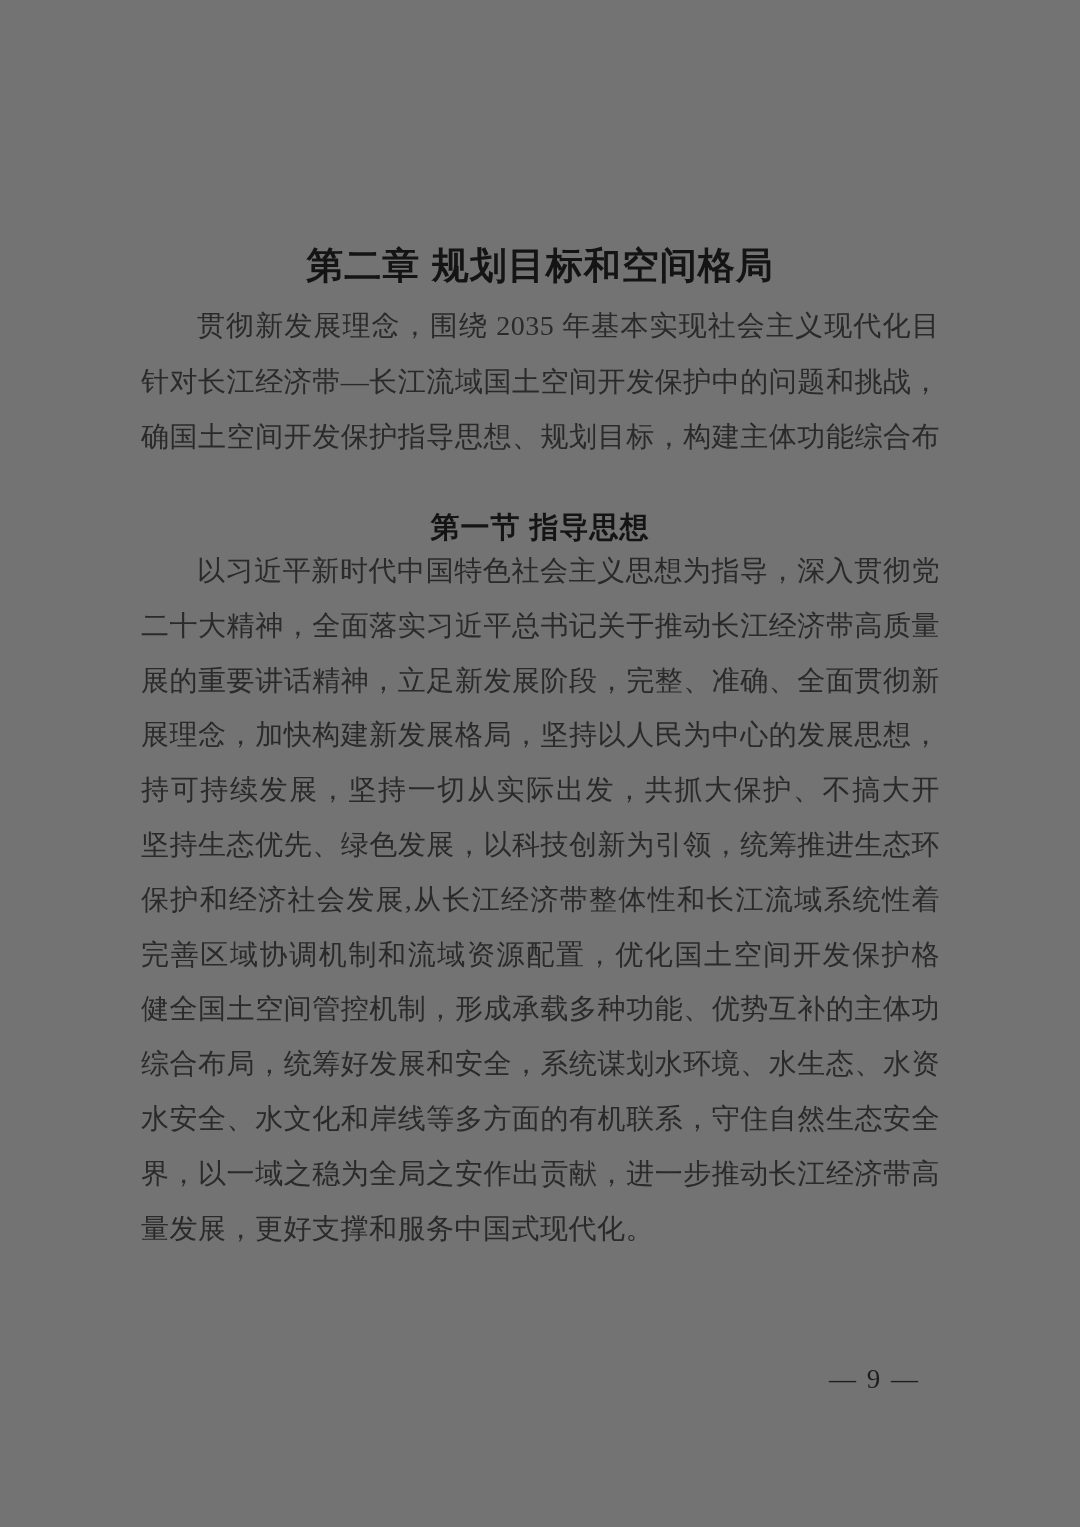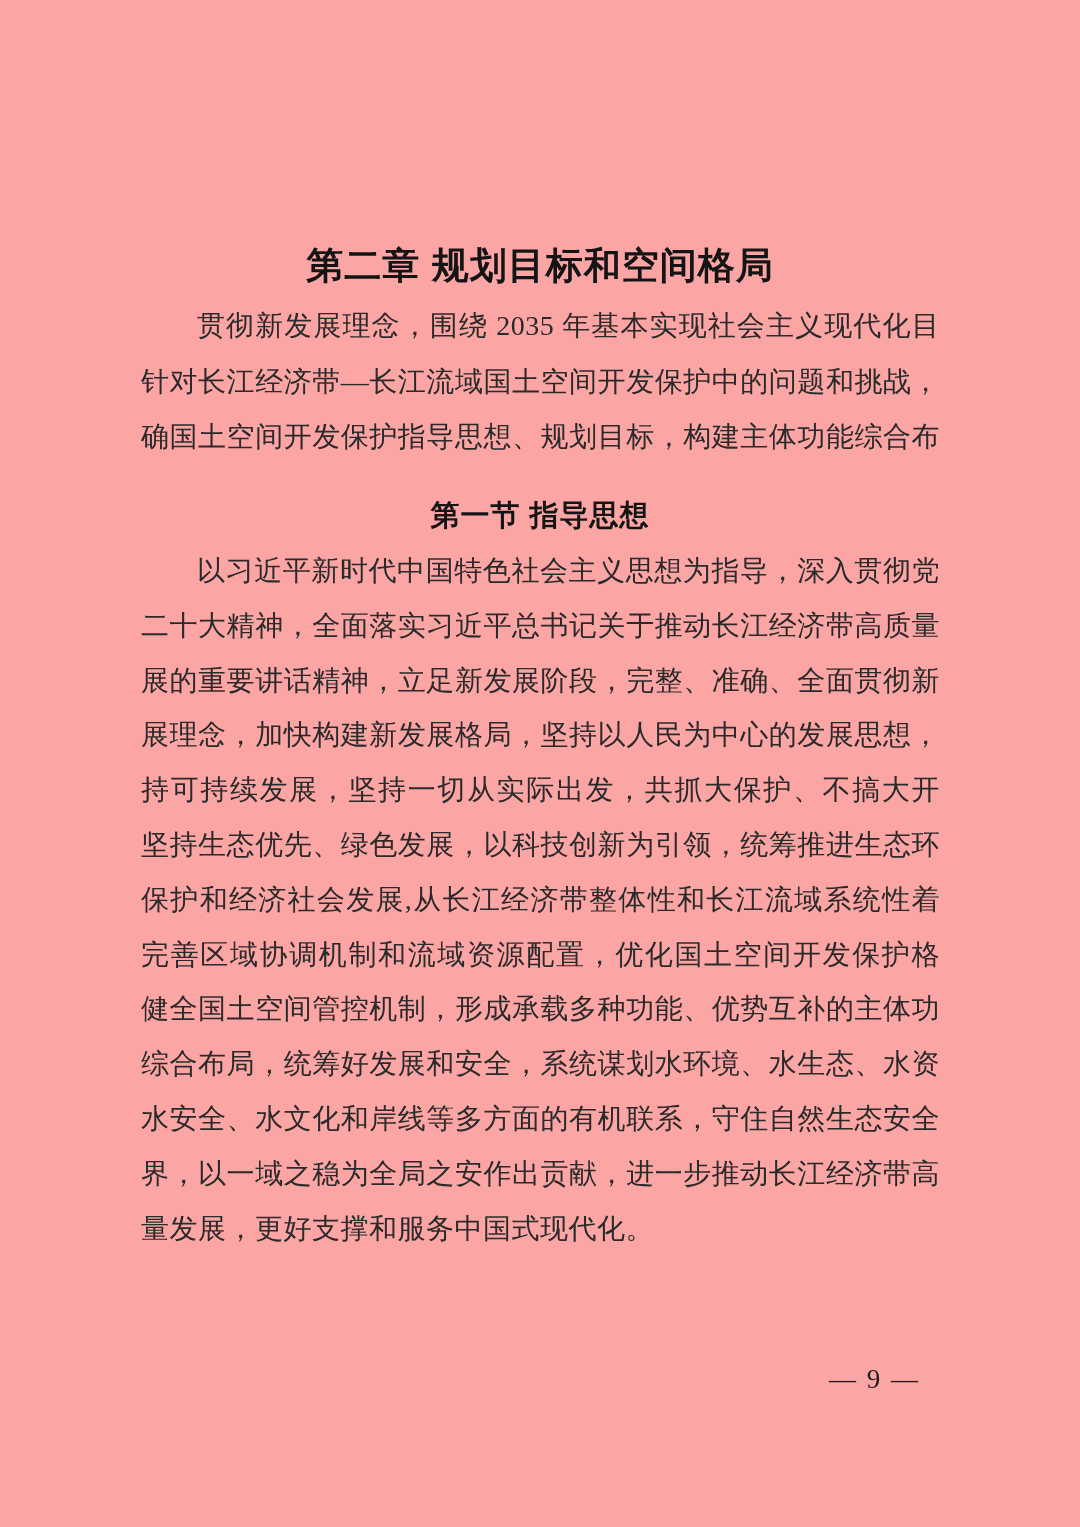--- a/index.html
+++ b/index.html
@@ -5,21 +5,21 @@
   html, body {
     margin: 0;
     padding: 0;
     background: #e8e8e8;
   }
   .page {
     position: relative;
     width: 1080px;
     height: 1527px;
     margin: 0 auto;
-    background: #fca5a5;
+    background: #737373;
     overflow: hidden;
     color: #262626;
     font-family: "Liberation Serif", "DejaVu Serif", serif;
   }
   .chapter-title {
     position: absolute;
     left: 140px;
     width: 800px;
     top: 217px;
     text-align: center;
@@ -28,21 +28,21 @@
     font-size: 37px;
     line-height: 48px;
     letter-spacing: 1px;
     color: #141414;
     white-space: nowrap;
   }
   .section-title {
     position: absolute;
     left: 140px;
     width: 800px;
-    top: 470px;
+    top: 482px;
     text-align: center;
     font-family: "Liberation Sans", "DejaVu Sans", sans-serif;
     font-weight: 700;
     font-size: 29px;
     line-height: 42px;
     letter-spacing: 1px;
     color: #141414;
     white-space: nowrap;
   }
   .paragraph {

